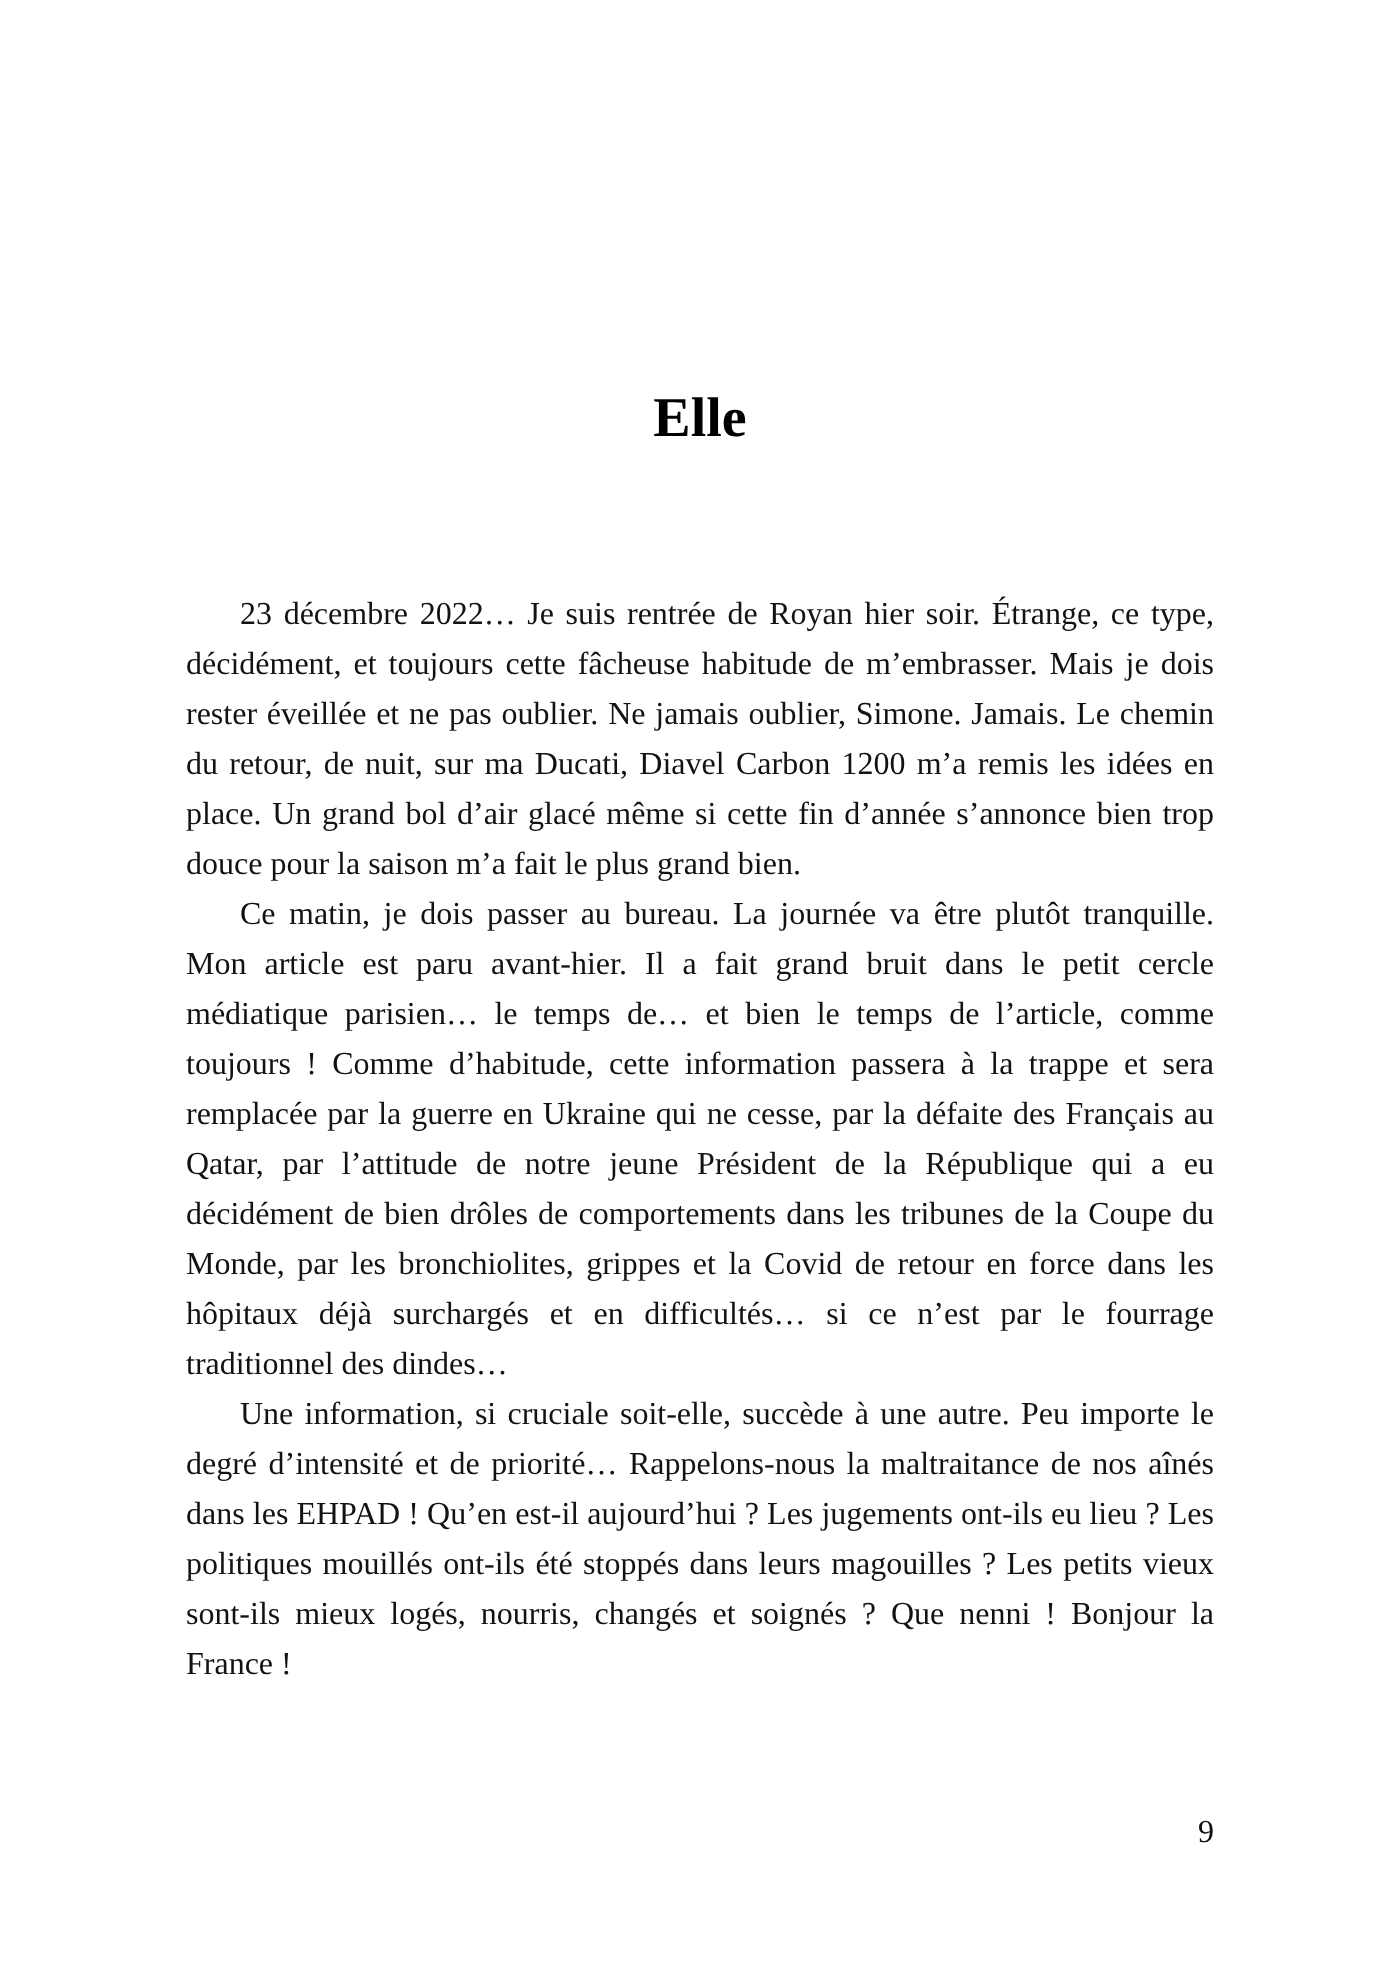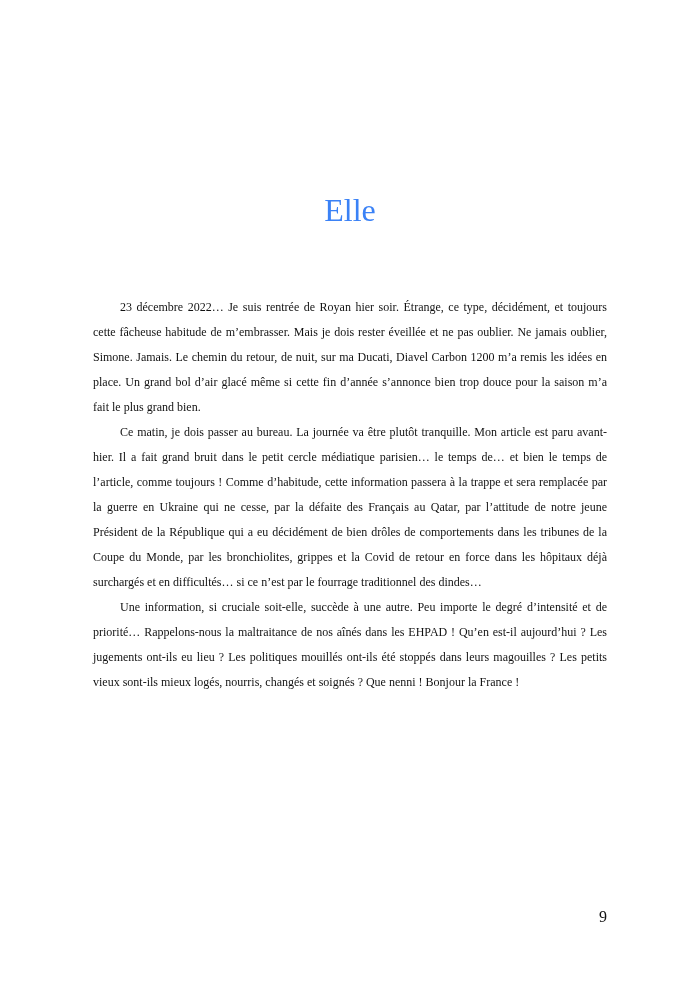--- a/index.html
+++ b/index.html
@@ -16,31 +16,31 @@
     color: #111111;
     overflow: hidden;
   }
   .chapter-title {
     position: absolute;
     top: 196px;
     left: 93px;
     width: 514px;
     margin: 0;
     text-align: center;
-    font-size: 32px;
+    font-size: 28px;
     line-height: 28px;
-    font-weight: normal;
-    color: #3b82f6;
+    font-weight: bold;
+    color: #000000;
   }
   .body-text {
     position: absolute;
     top: 295px;
     left: 93px;
     width: 514px;
-    font-size: 12px;
+    font-size: 16px;
     line-height: 25px;
     text-align: justify;
     color: #121212;
   }
   .body-text p {
     margin: 0;
     padding: 0;
     text-indent: 27px;
   }
   .page-number {

